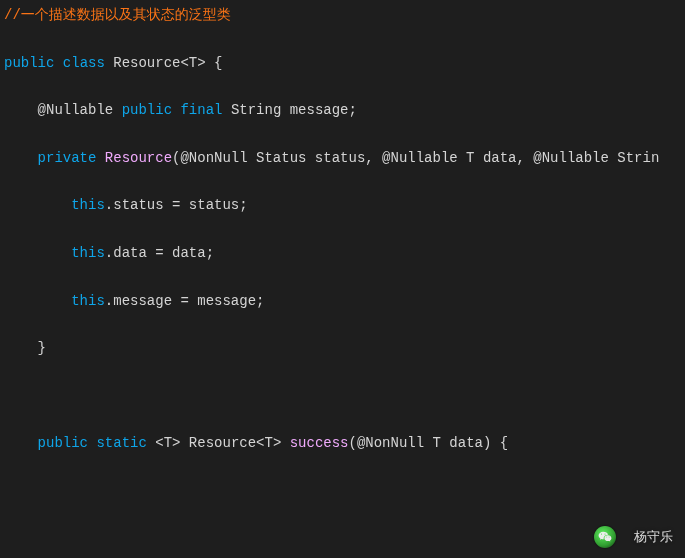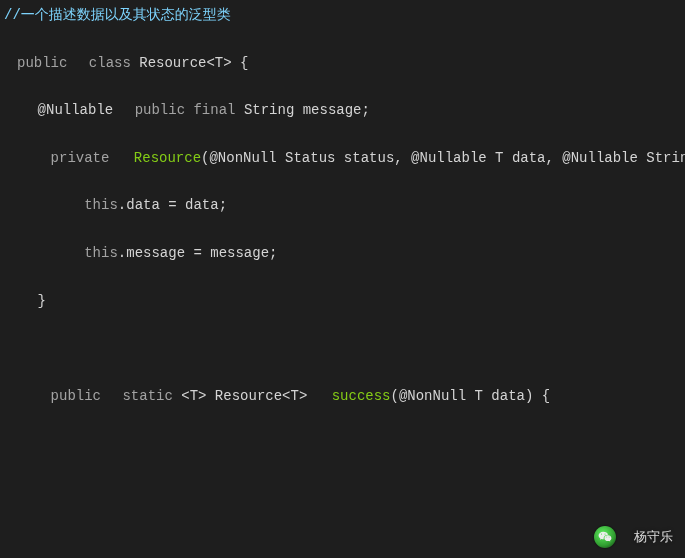--- a/index.html
+++ b/index.html
@@ -13,23 +13,23 @@
     height: 558px;
     overflow: hidden;
     position: relative;
     padding: 4px 0 0 4px;
   }
   pre {
     white-space: pre;
     font-family: inherit;
   }
   .line { display: block; min-height: 1.7em; }
-  .comment { color: #7dd3fc; text-align: right; }
-  .keyword { color: #a3a3a3; margin-left: 13px; }
-  .method { color: #84cc16; margin-left: 16px; }
+  .comment { color: #f97316; text-align: right; }
+  .keyword { color: #0ea5e9; }
+  .method { color: #f0abfc; }
   .anno { color: #d4d4d4; }
   .plain { color: #d4d4d4; }
 
   .watermark {
     position: absolute;
     right: 12px;
     bottom: 10px;
     display: flex;
     align-items: flex-end;
     gap: 18px;
@@ -51,20 +51,21 @@
   }
   .wm-icon svg { display:block; }
 </style>
 </head>
 <body>
 
 <pre><span class="line"><span class="comment">//一个描述数据以及其状态的泛型类</span></span>
 <span class="line"><span class="keyword">public</span> <span class="keyword">class</span> <span class="plain">Resource&lt;T&gt; {</span></span>
 <span class="line">    <span class="anno">@Nullable</span> <span class="keyword">public final</span> <span class="plain">String message;</span></span>
 <span class="line">    <span class="keyword">private</span> <span class="method">Resource</span><span class="plain">(@NonNull Status status, @Nullable T data, @Nullable Strin</span></span>
+<span class="line">        <span class="keyword">this</span><span class="plain">.status = status;</span></span>
 <span class="line">        <span class="keyword">this</span><span class="plain">.data = data;</span></span>
 <span class="line">        <span class="keyword">this</span><span class="plain">.message = message;</span></span>
 <span class="line">    <span class="plain">}</span></span>
 <span class="line"></span>
 <span class="line">    <span class="keyword">public</span> <span class="keyword">static</span> <span class="plain">&lt;T&gt; Resource&lt;T&gt;</span> <span class="method">success</span><span class="plain">(@NonNull T data) {</span></span>
 
 
 
 
 

